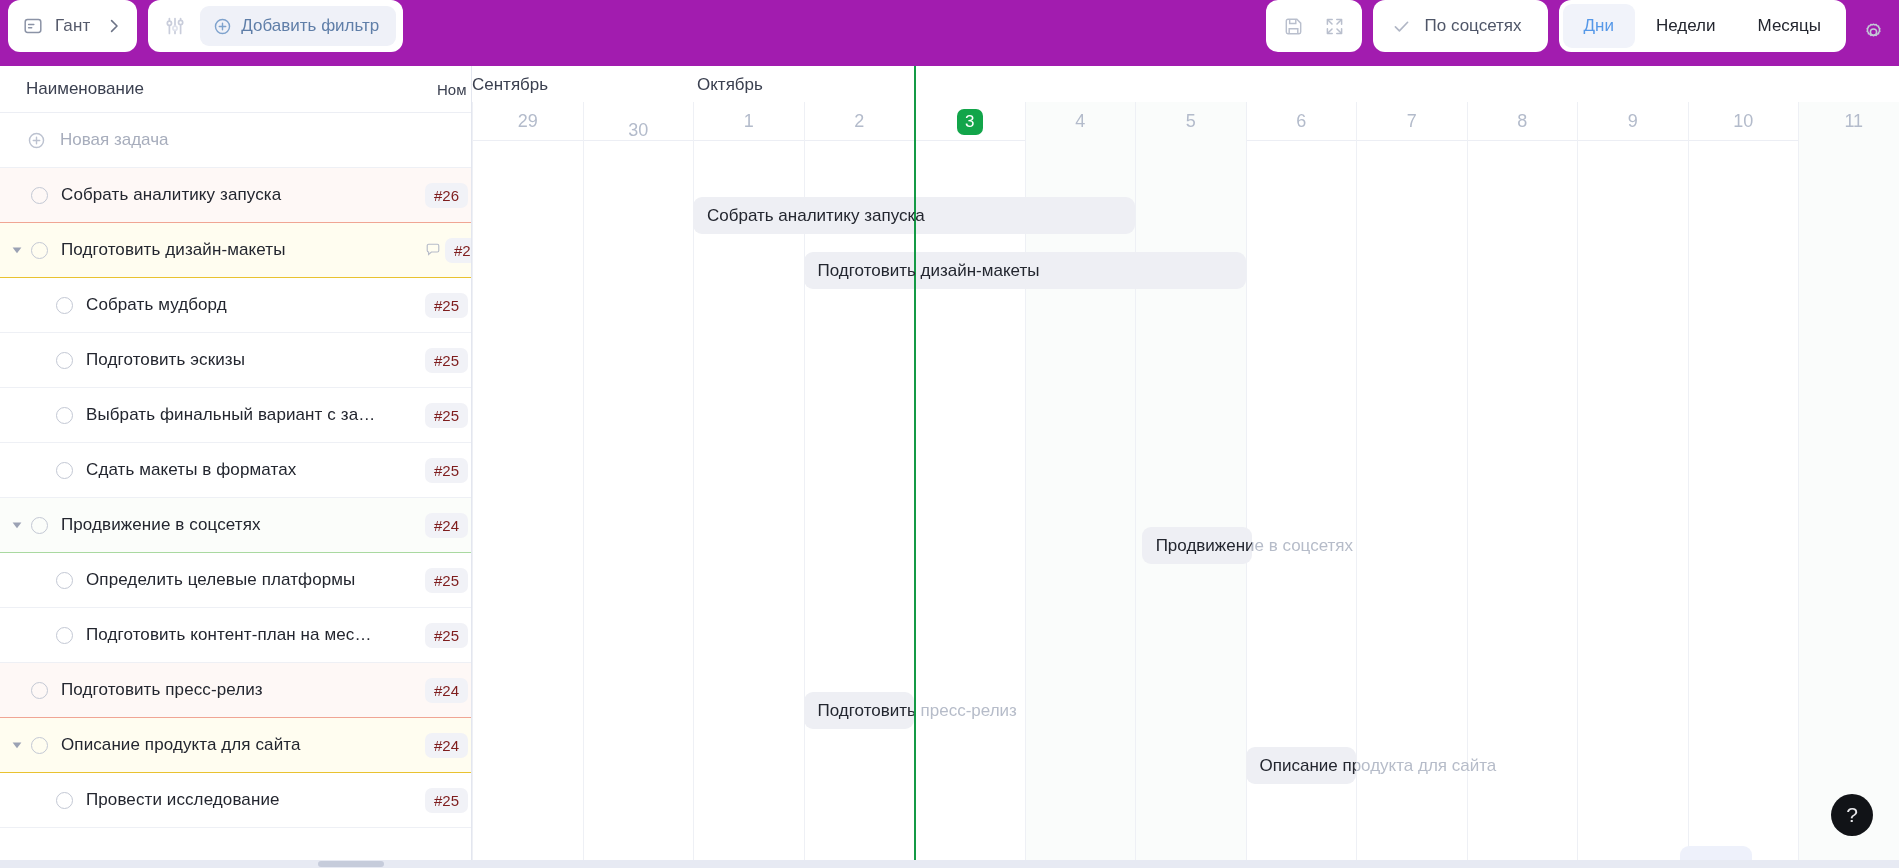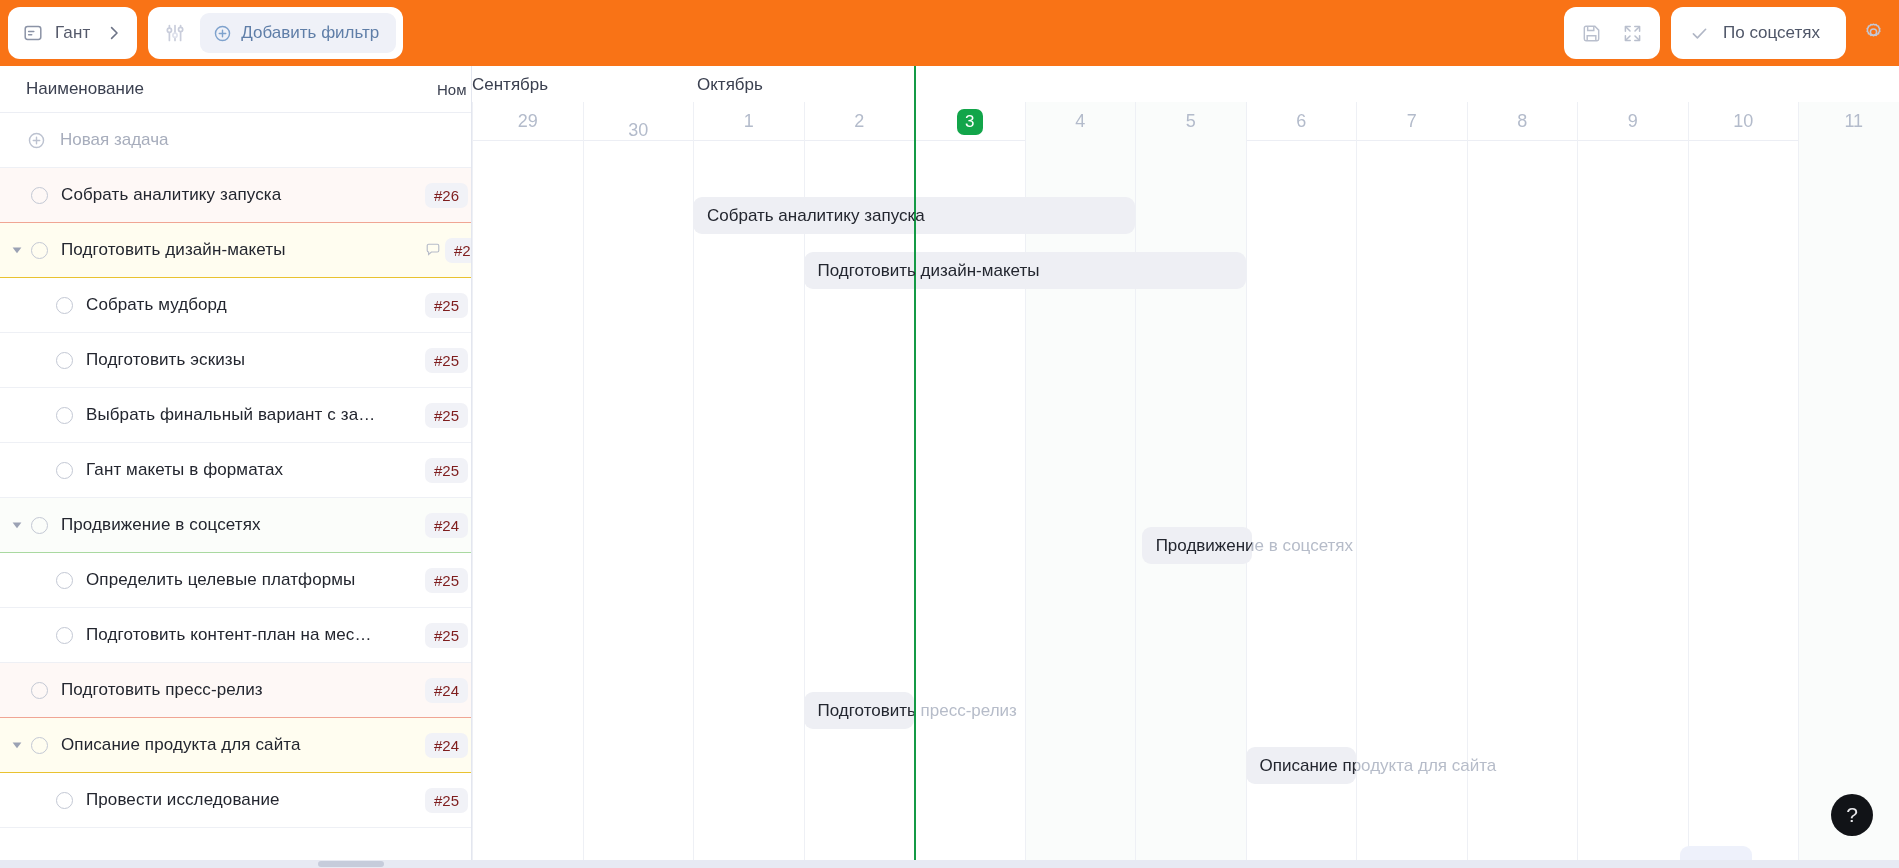--- a/index.html
+++ b/index.html
@@ -10,22 +10,22 @@
     font-family: "Liberation Sans", "DejaVu Sans", sans-serif;
     background: #ffffff;
     color: #2c2f3a;
     -webkit-font-smoothing: antialiased;
   }
   #app { position: relative; width: 1899px; height: 868px; background: #f4f5f9; }
 
   
   .toolbar {
     position: absolute; top: 0; left: 0; width: 1899px; height: 66px;
-    background: #f97316;
-    display: flex; align-items: center;
+    background: #a21caf;
+    display: flex; 
   }
   .tb-card {
     background: #ffffff; border-radius: 12px; height: 52px;
     display: flex; align-items: center;
   }
   .view-chip {
     margin-left: 8px; padding: 0 10px 0 14px; gap: 11px;
   }
   .view-chip .vc-label { font-size: 17px; color: #555a6b; letter-spacing: .1px; }
   .icon { display: inline-flex; align-items: center; justify-content: center; flex: none; }
@@ -239,20 +239,25 @@
 
     <div class="tb-card default-card">
       <span class="icon">
         <svg width="21" height="21" viewBox="0 0 22 22" fill="none">
           <path d="M4.6 11.4l4.2 4.2 8.6-9" stroke="#b0b6c5" stroke-width="1.7" stroke-linecap="round" stroke-linejoin="round"></path>
         </svg>
       </span>
       <span class="dc-label">По соцсетях</span>
     </div>
 
+    <div class="tb-card range-card">
+      <button class="range-btn active">Дни</button>
+      <button class="range-btn">Недели</button>
+      <button class="range-btn">Месяцы</button>
+    </div>
 
     <div class="gear-wrap">
       <span class="icon">
         <svg width="27" height="27" viewBox="0 0 26 26" fill="none">
           <path d="M13 4.1l1.3.6 1.4-.3.8 1.2 1.4.4.1 1.4 1.1.9-.5 1.3.5 1.3-1.1.9-.1 1.4-1.4.4-.8 1.2-1.4-.3-1.3.6-1.3-.6-1.4.3-.8-1.2-1.4-.4-.1-1.4-1.1-.9.5-1.3-.5-1.3 1.1-.9.1-1.4 1.4-.4.8-1.2 1.4.3L13 4.1z" stroke="#c3c8d6" stroke-width="1.5" stroke-linejoin="round"></path>
           <circle cx="13" cy="11.6" r="3" stroke="#c3c8d6" stroke-width="1.5"></circle>
         </svg>
       </span>
     </div>
   </div>
@@ -327,21 +332,21 @@
             <span class="circle"></span>
             <span class="row-title">Выбрать финальный вариант с за…</span>
           </div>
           <div class="row-right">
             <span class="num-chip">#25</span>
           </div>
         </div>
         <div class="row">
           <div class="row-ind-1">
             <span class="circle"></span>
-            <span class="row-title">Гант макеты в форматах</span>
+            <span class="row-title">Сдать макеты в форматах</span>
           </div>
           <div class="row-right">
             <span class="num-chip">#25</span>
           </div>
         </div>
         <div class="row tint-green">
           <span class="caret">
             <svg width="12" height="12" viewBox="0 0 12 12">
               <path d="M1.6 3.6h8.8L6 9.2 1.6 3.6z" fill="#9ba2b4"></path>
             </svg>

